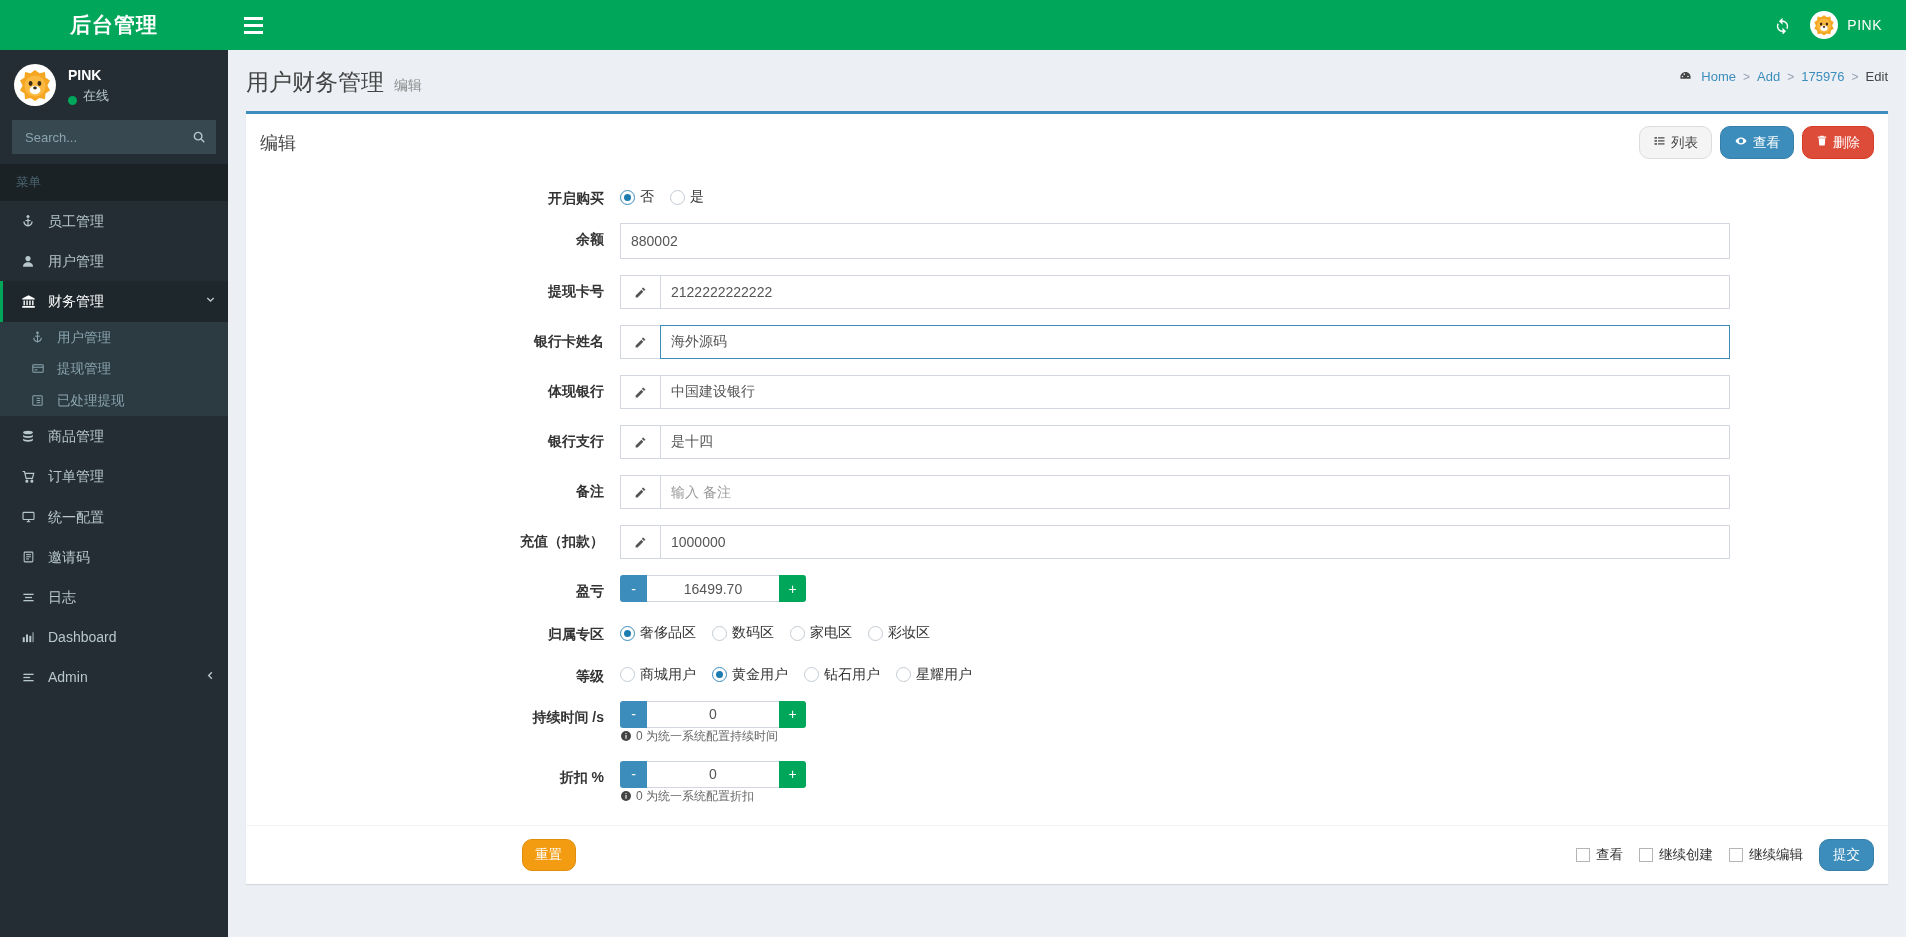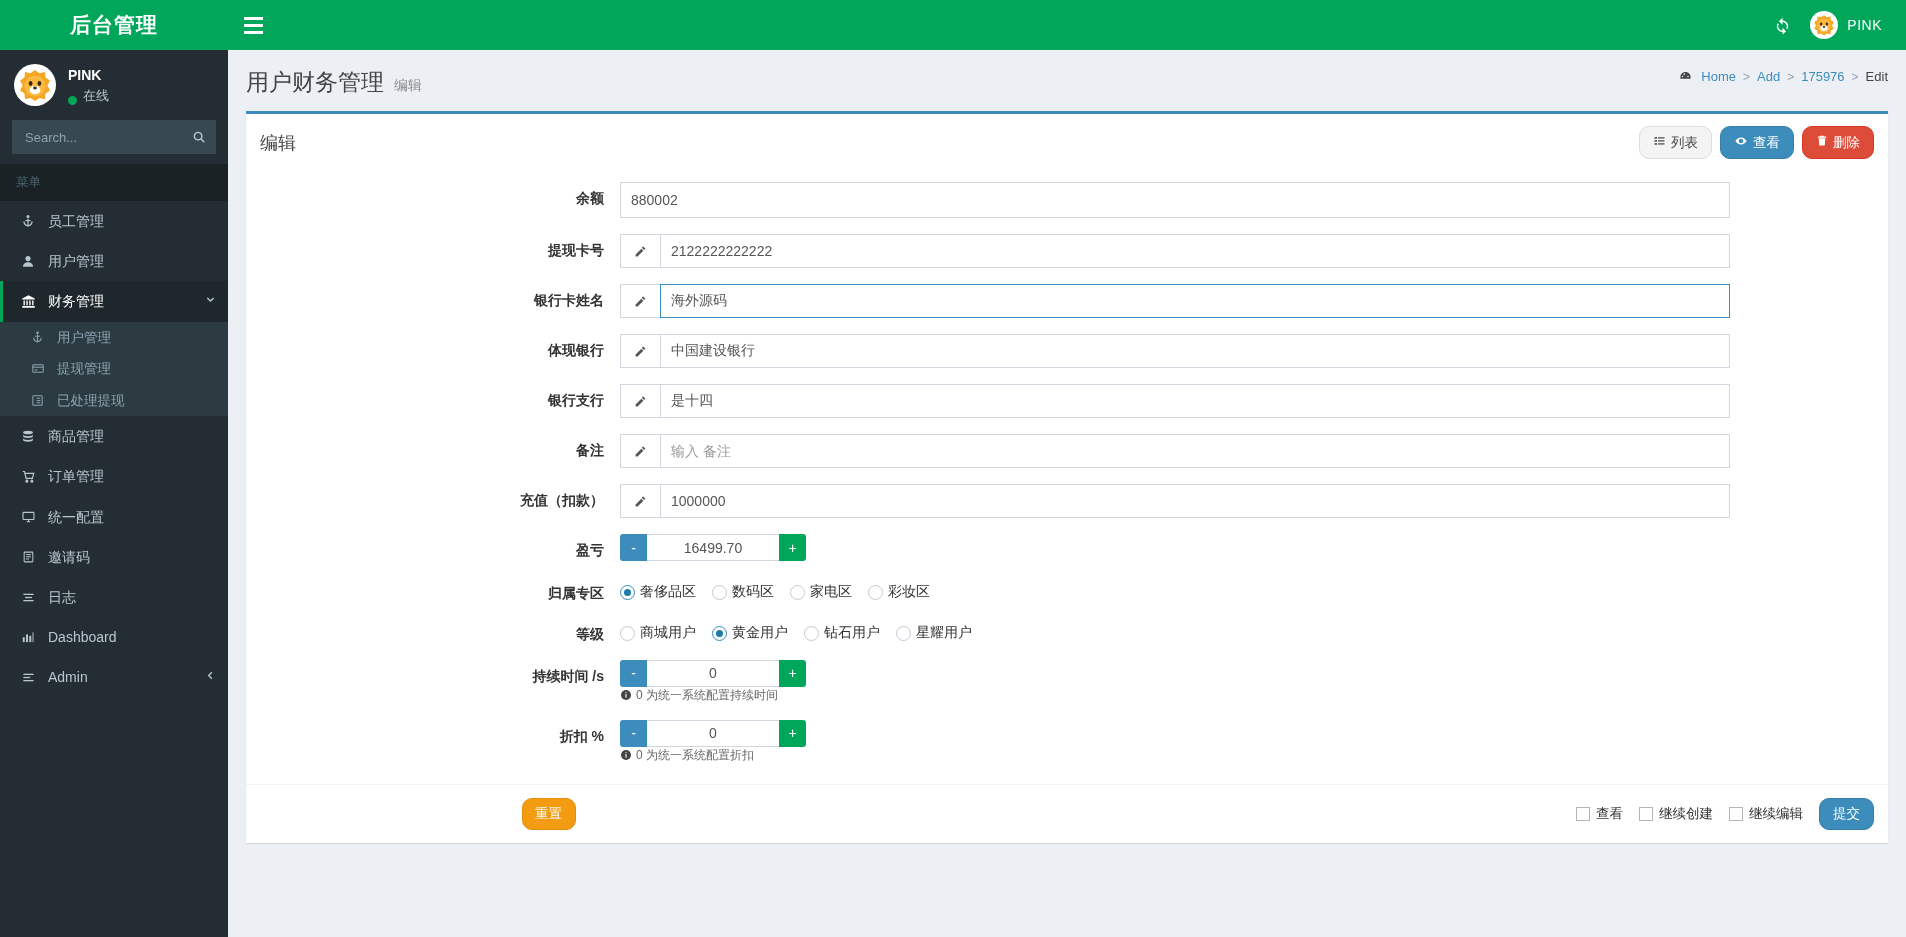--- a/index.html
+++ b/index.html
@@ -496,20 +496,35 @@
                 <path d="M9 2.6h6l1 1.6h4.4v2.2H3.6V4.2H8zM5.4 7.6h13.2l-1 13.2a1.5 1.5 0 01-1.5 1.4H7.9a1.5 1.5 0 01-1.5-1.4z"></path>
               </svg>
             </span>
             <span>删除</span>
           </button>
         </div>
       </div>
 
       <div class="box-body">
 
+        <div class="form-group">
+          <label class="ctrl-label">开启购买</label>
+          <div class="ctrl-body">
+            <div class="radio-row">
+              <span class="radio-item checked">
+                <span class="radio-mark"></span>
+                <span>否</span>
+              </span>
+              <span class="radio-item">
+                <span class="radio-mark"></span>
+                <span>是</span>
+              </span>
+            </div>
+          </div>
+        </div>
 
         <div class="form-group">
           <label class="ctrl-label">余额</label>
           <div class="ctrl-body">
             <div class="input-line">
               <input class="f-input tall" type="text" value="880002" style="">
             </div>
           </div>
         </div>
 

